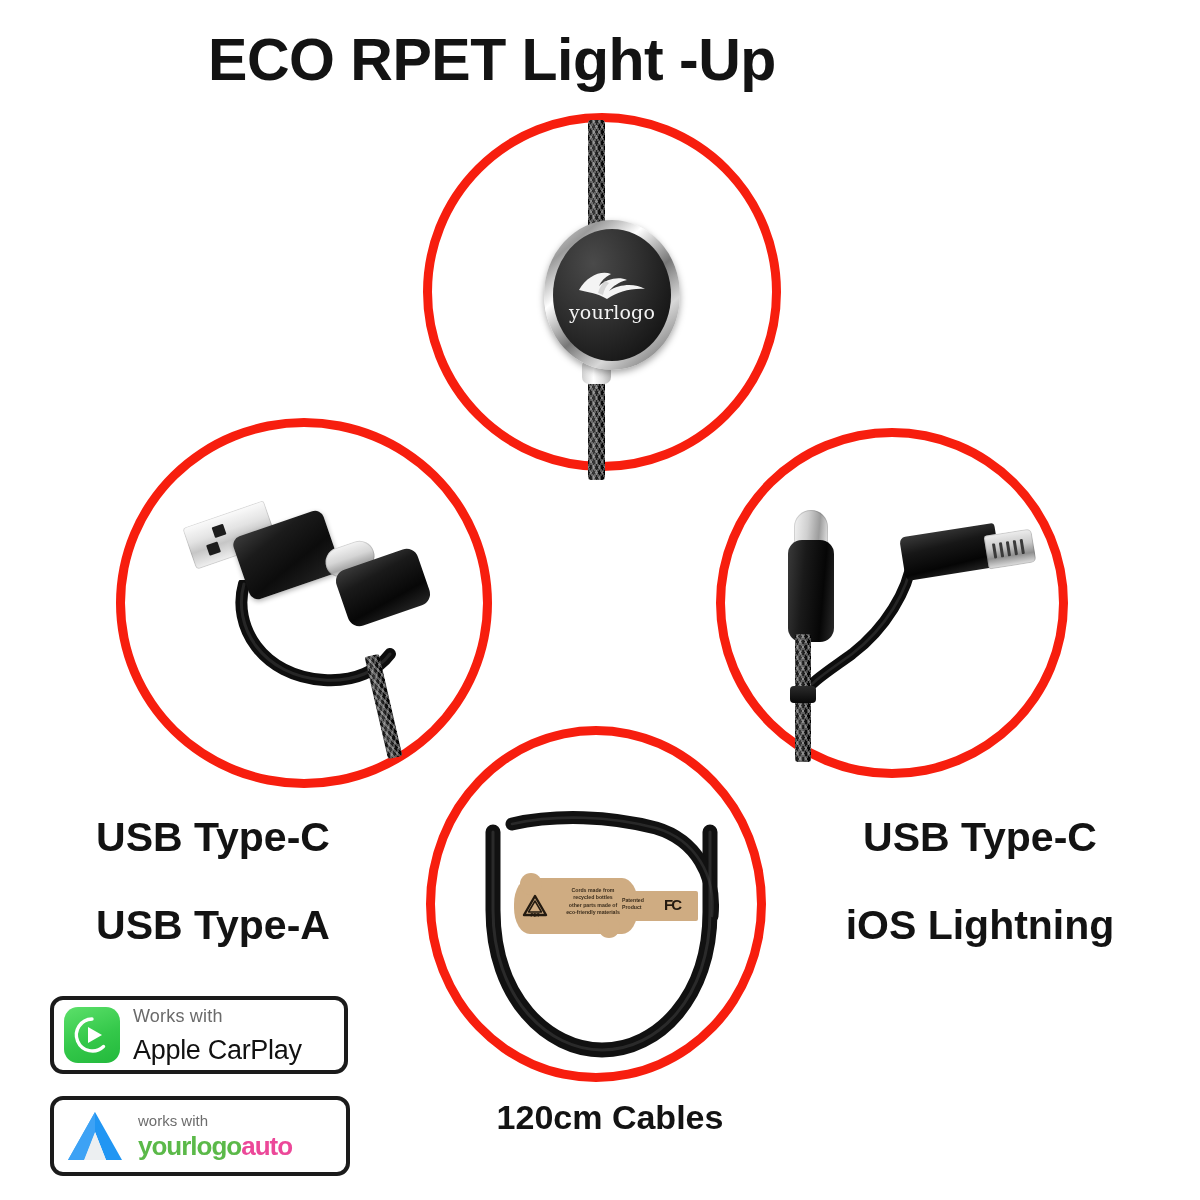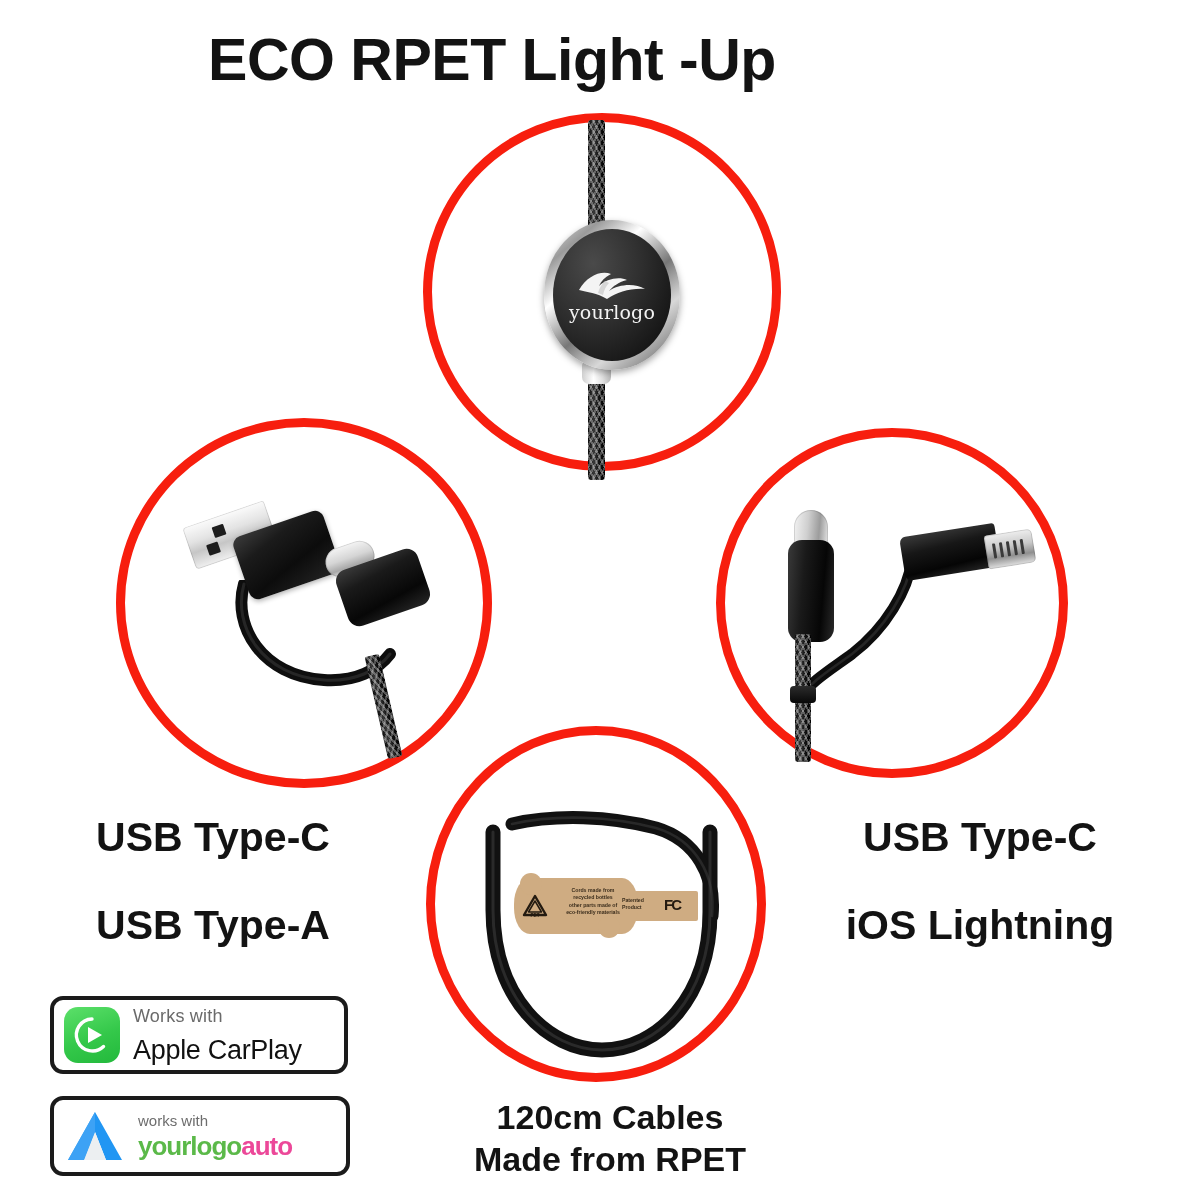--- a/index.html
+++ b/index.html
@@ -325,21 +325,20 @@
   <div class="callout bl">
     <span class="ln">USB Type-C</span>
     <span class="ln">USB Type-A</span>
   </div>
   <div class="callout br">
     <span class="ln">USB Type-C</span>
     <span class="ln">iOS Lightning</span>
   </div>
   <div class="callout bc">
     <span class="ln">120cm Cables</span>
-    <span class="ln">Made from RPET</span>
   </div>
 
   <div class="badge carplay">
     <div class="cp-icon">
       <svg width="40" height="40" viewBox="0 0 40 40">
         <path d="M20 4 A16 16 0 1 0 31.5 31.5" stroke="#ffffff" stroke-width="3.4" fill="none" stroke-linecap="round"></path>
         <path d="M16 12 L30 20 L16 28 Z" fill="#ffffff"></path>
       </svg>
     </div>
     <div class="cp-text">

